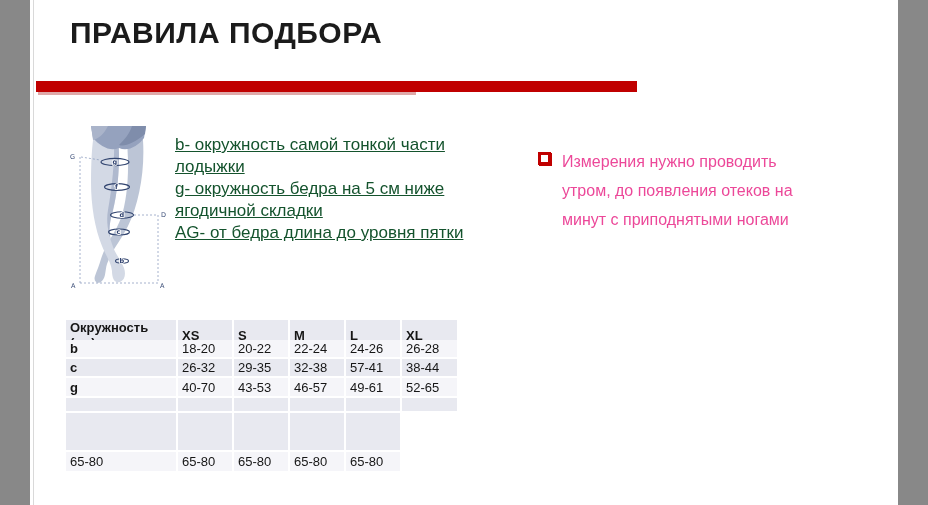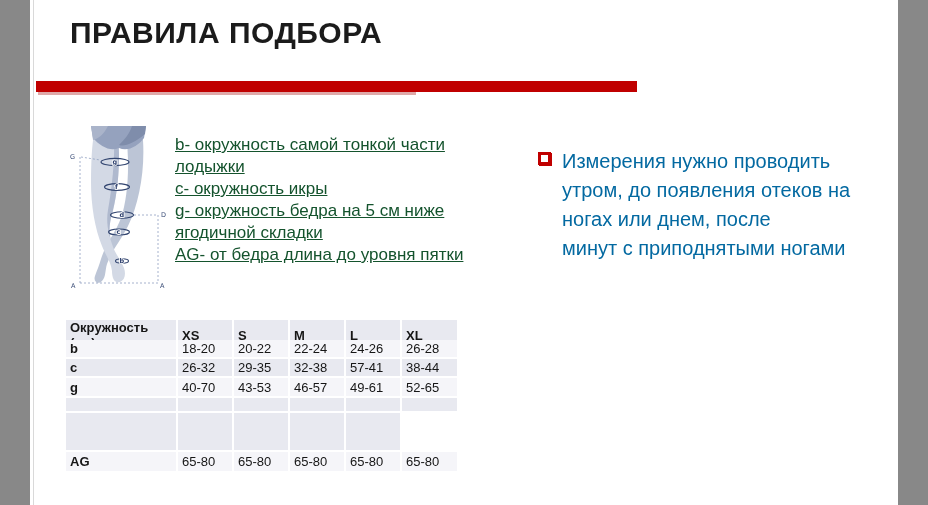--- a/index.html
+++ b/index.html
@@ -40,21 +40,21 @@
   .legend p { margin: 0; }
   .note {
     position: absolute; left: 508px; top: 147px; width: 404px;
     display: flex; align-items: flex-start; gap: 11px;
   }
   .bullet {
     flex: 0 0 auto; width: 13px; height: 13px; margin-top: 5px;
     border: 3px solid #c00000; background: #fff;
     box-shadow: 1px 1px 0 #c00000;
   }
-  .note-text { font-size: 20px; line-height: 29px; color: #0369a1; }
+  .note-text { font-size: 16px; line-height: 29px; color: #ec4899; }
   .size-table { position: absolute; left: 36px; top: 320px; width: 383px; }
   .t-row {
     display: grid;
     grid-template-columns: 110px 54px 54px 54px 54px 55px;
     column-gap: 2px; margin-bottom: 2px; align-items: stretch;
     height: 17px;
   }
   .t-row:nth-child(1) { height: 18px; }
   .t-row:nth-child(4) { height: 18px; }
   .t-row:nth-child(5) { height: 13px; }
@@ -133,31 +133,29 @@
     <text class="svg-band-label" x="51.5" y="137">b</text>
 
     <text class="svg-label" x="2" y="33">G</text>
     <text class="svg-label" x="93" y="91">D</text>
     <text class="svg-label" x="3" y="162">A</text>
     <text class="svg-label" x="92" y="162">A</text>
   </svg>
 
   <div class="legend">
     <p>b- окружность самой тонкой части лодыжки</p>
-    <p>c- окружность икры</p>
     <p>g- окружность бедра на 5 см ниже ягодичной складки</p>
     <p>AG- от бедра длина до уровня пятки</p>
   </div>
 
   <div class="note">
     <span class="bullet"></span>
     <div class="note-text">
       <div>Измерения нужно проводить</div>
       <div>утром, до появления отеков на</div>
-      <div>ногах или днем, после</div>
       <div>минут с приподнятыми ногами</div>
     </div>
   </div>
 
   <div class="size-table">
       <div class="t-row">
         <div class="t-cell bold">Окружность (см)</div>
         <div class="t-cell bold">XS</div>
         <div class="t-cell bold">S</div>
         <div class="t-cell bold">M</div>
@@ -197,21 +195,20 @@
         <div class="t-cell"></div>
       </div>
       <div class="t-row">
         <div class="t-cell"></div>
         <div class="t-cell"></div>
         <div class="t-cell"></div>
         <div class="t-cell"></div>
         <div class="t-cell"></div>
       </div>
       <div class="t-row">
-        <div class="t-cell bold">AG</div>
         <div class="t-cell">65-80</div>
         <div class="t-cell">65-80</div>
         <div class="t-cell">65-80</div>
         <div class="t-cell">65-80</div>
         <div class="t-cell">65-80</div>
       </div>
     </div>
 </div>
 
 </body></html>

